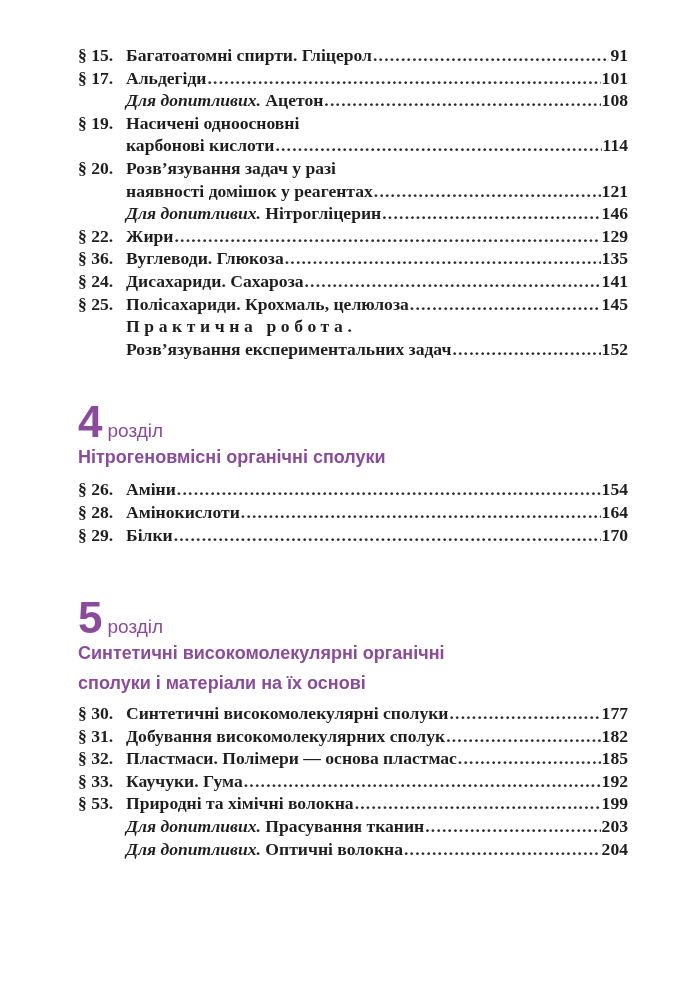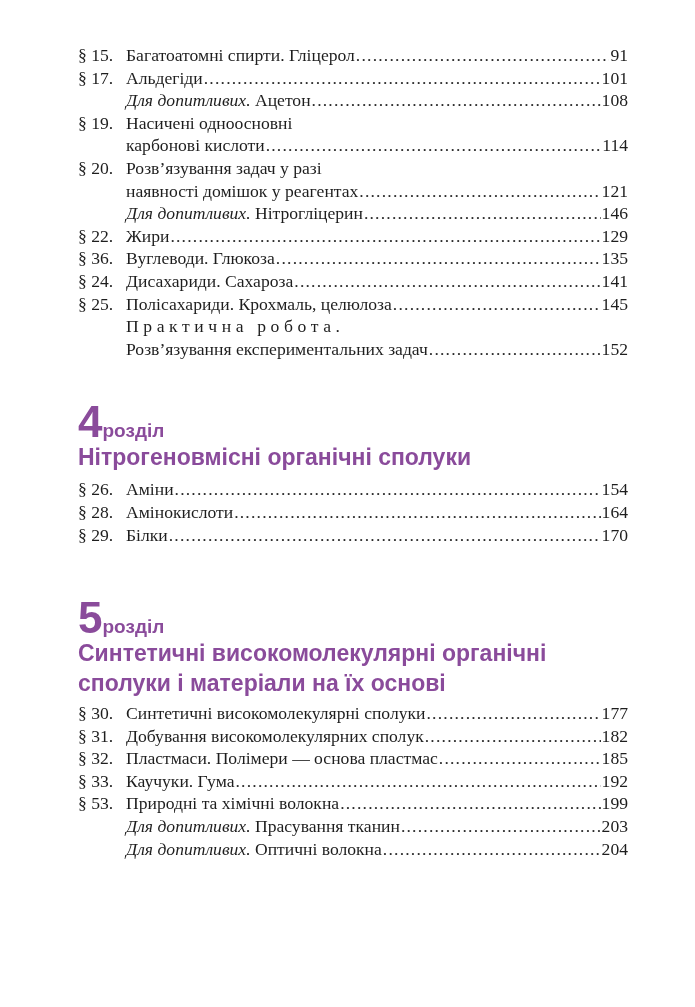--- a/index.html
+++ b/index.html
@@ -1,32 +1,32 @@
 <!DOCTYPE html>
 <html><head>
 <meta charset="utf-8">
 <style>
   html, body { margin: 0; padding: 0; background: #ffffff; }
   body { width: 695px; height: 1007px; position: relative; overflow: hidden; }
   .page { position: absolute; left: 78px; top: 44px; width: 550px; }
   .toc { font-family: "Liberation Serif", "DejaVu Serif", serif; font-size: 17.6px; color: #1e1e1e; }
-  .row { display: flex; align-items: baseline; height: 22.6px; line-height: 22.6px; white-space: nowrap; }
+  .row { display: flex; align-items: baseline; height: 22.6px; line-height: 22.6px; white-space: nowrap; font-weight: bold; }
   .num { flex: 0 0 auto; width: 48px; }
   .indent { flex: 0 0 auto; width: 48px; }
   .title { flex: 0 0 auto; }
   .title em { font-style: italic; }
   .leader { flex: 1 1 auto; overflow: hidden; margin: 0 1px; letter-spacing: 1.2px; color: #2a2a2a; }
   .leader::after { content: "........................................................................................................................................................................................"; }
   .page-num { flex: 0 0 auto; text-align: right; }
   .spaced { letter-spacing: 4.6px; }
   .chapter { font-family: "Liberation Sans", "DejaVu Sans", sans-serif; color: #8a4b9b; }
   .chapter-head { display: flex; align-items: baseline; height: 40px; }
   .chapter-num { font-size: 44px; font-weight: bold; line-height: 40px; }
-  .chapter-word { font-size: 19px; font-weight: bold; }
-  .chapter-title { font-size: 23px; font-weight: bold; line-height: 30px; }
+  .chapter-word { font-size: 19px; font-weight: normal; margin-left: 5px; }
+  .chapter-title { font-size: 18px; font-weight: bold; line-height: 30px; }
 </style>
 </head>
 <body>
 
 <div class="page toc">
 
   <div>
     <div class="row">
       <span class="num">§ 15.</span>
       <span class="title">Багатоатомні спирти. Гліцерол</span>

